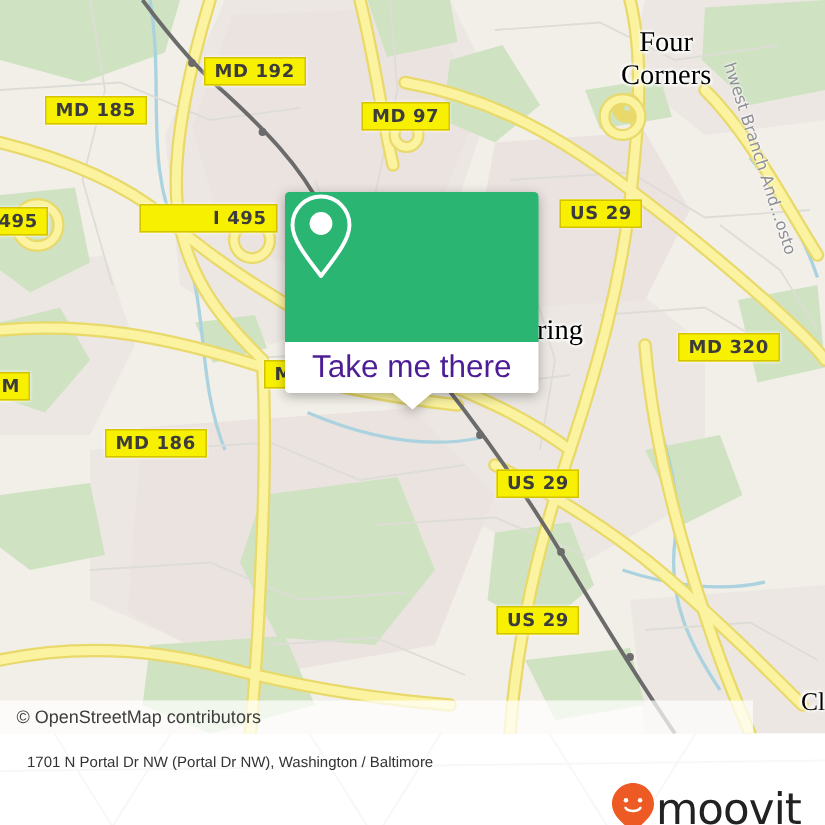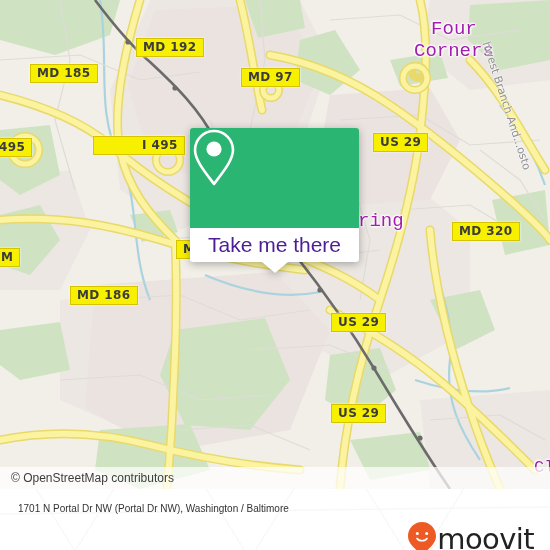--- a/index.html
+++ b/index.html
@@ -10,22 +10,22 @@
   }
   #root{position:relative;width:550px;height:550px;overflow:hidden;}
 
   
   .map{position:absolute;left:0;top:0;width:550px;height:489px;overflow:hidden;background:#f2efe9;}
   .map svg{position:absolute;left:0;top:0;}
 
   
   .mlabel{
     position:absolute;
-    color:#a21caf;
-    font-family:Liberation Mono, monospace;
+    color:#000000;
+    font-family:Liberation Serif, serif;
     white-space:nowrap;
     pointer-events:none;
     text-shadow:0 0 3px #fff,0 0 3px #fff,0 0 2px #fff,1px 1px 2px #fff,-1px -1px 2px #fff;
   }
   .place-lg{font-size:19px;}
   .place-md{font-size:17px;}
   .trail{
     position:absolute;color:#8f8f96;font-size:11px;white-space:nowrap;
     font-family:"DejaVu Sans",sans-serif;
     text-shadow:0 0 2px #fff,0 0 2px #fff;
@@ -43,21 +43,21 @@
     font-weight:bold;
     letter-spacing:.4px;
     padding:2px 6px 3px 6px;
     line-height:12px;
     white-space:nowrap;
     box-shadow:0 0 2px rgba(255,255,255,.9);
   }
 
   
   .attrib{
-    position:absolute;left:0;top:467px;width:550px;height:22px;
+    position:absolute;left:0;top:467px;width:502px;height:22px;
     background:rgba(255,255,255,.72);
   }
   .attrib span{
     position:absolute;left:11px;top:4px;
     font-size:12px;color:#3d3d3d;
     font-family:"Liberation Sans",sans-serif;
   }
 
   
   .card{

